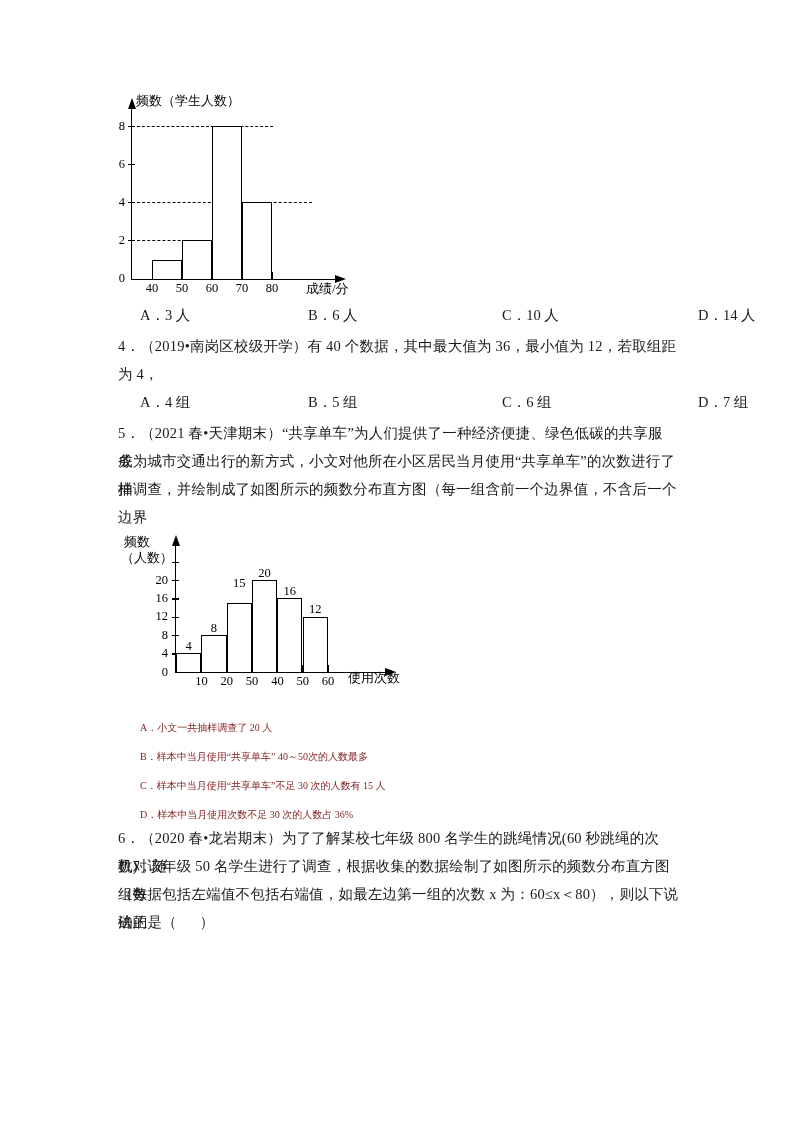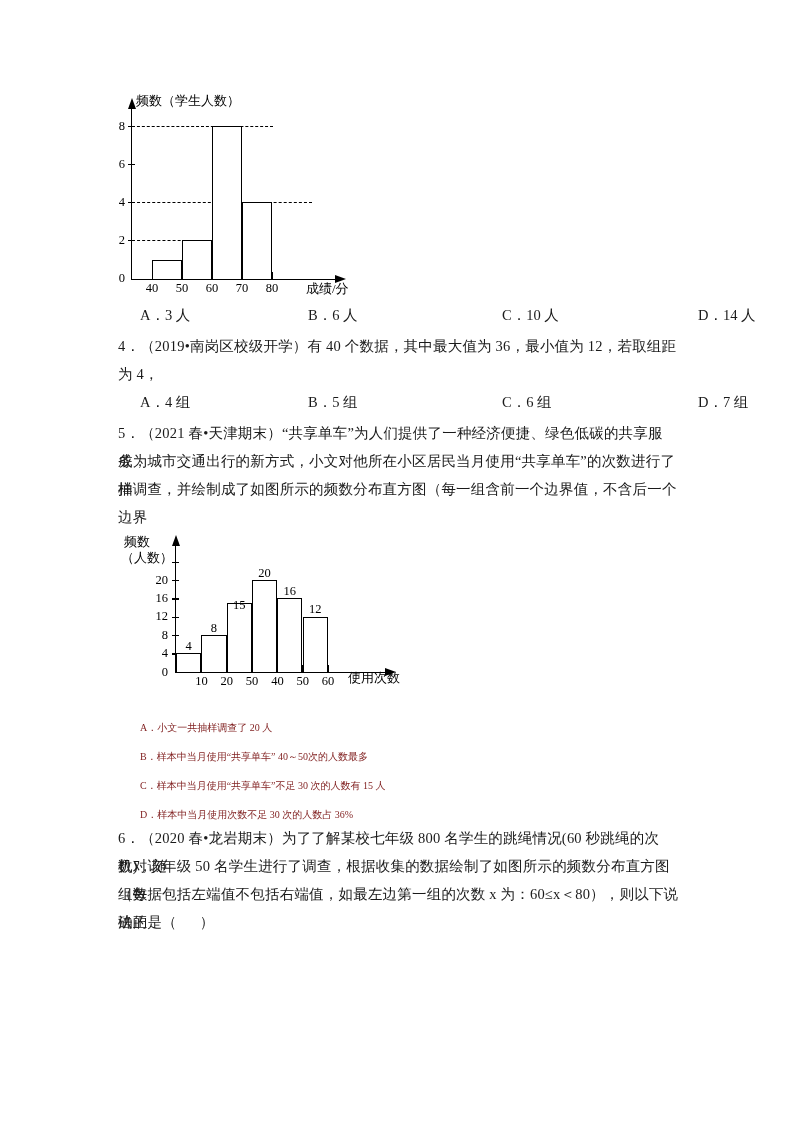--- a/index.html
+++ b/index.html
@@ -213,21 +213,21 @@
 
     <div class="bar" style="left:64px; top:119.3px; width:25.3px; height:18.3px;"></div>
     <div class="bar" style="left:89.3px; top:101px; width:25.3px; height:36.6px;"></div>
     <div class="bar" style="left:114.6px; top:69px; width:25.3px; height:68.6px;"></div>
     <div class="bar" style="left:139.9px; top:46.1px; width:25.3px; height:91.5px;"></div>
     <div class="bar" style="left:165.2px; top:64.4px; width:25.3px; height:73.2px;"></div>
     <div class="bar" style="left:190.5px; top:82.7px; width:25.3px; height:54.9px;"></div>
 
     <div class="barlabel" style="left:64px; top:106px; width:25.3px;">4</div>
     <div class="barlabel" style="left:89.3px; top:87.7px; width:25.3px;">8</div>
-    <div class="barlabel" style="left:114.6px; top:65px; width:25.3px;text-align:center;">15</div>
+    <div class="barlabel" style="left:114.6px; top:43px; width:25.3px;text-align:center;">15</div>
     <div class="barlabel" style="left:139.9px; top:32.8px; width:25.3px;">20</div>
     <div class="barlabel" style="left:165.2px; top:51.1px; width:25.3px;">16</div>
     <div class="barlabel" style="left:190.5px; top:69.4px; width:25.3px;">12</div>
 
     <div class="tick" style="left:88.9px; top:131px; width:1.3px; height:7px;"></div>
     <div class="tick" style="left:114.2px; top:131px; width:1.3px; height:7px;"></div>
     <div class="tick" style="left:139.5px; top:131px; width:1.3px; height:7px;"></div>
     <div class="tick" style="left:164.8px; top:131px; width:1.3px; height:7px;"></div>
     <div class="tick" style="left:190.1px; top:131px; width:1.3px; height:7px;"></div>
     <div class="tick" style="left:215.4px; top:131px; width:1.3px; height:7px;"></div>

